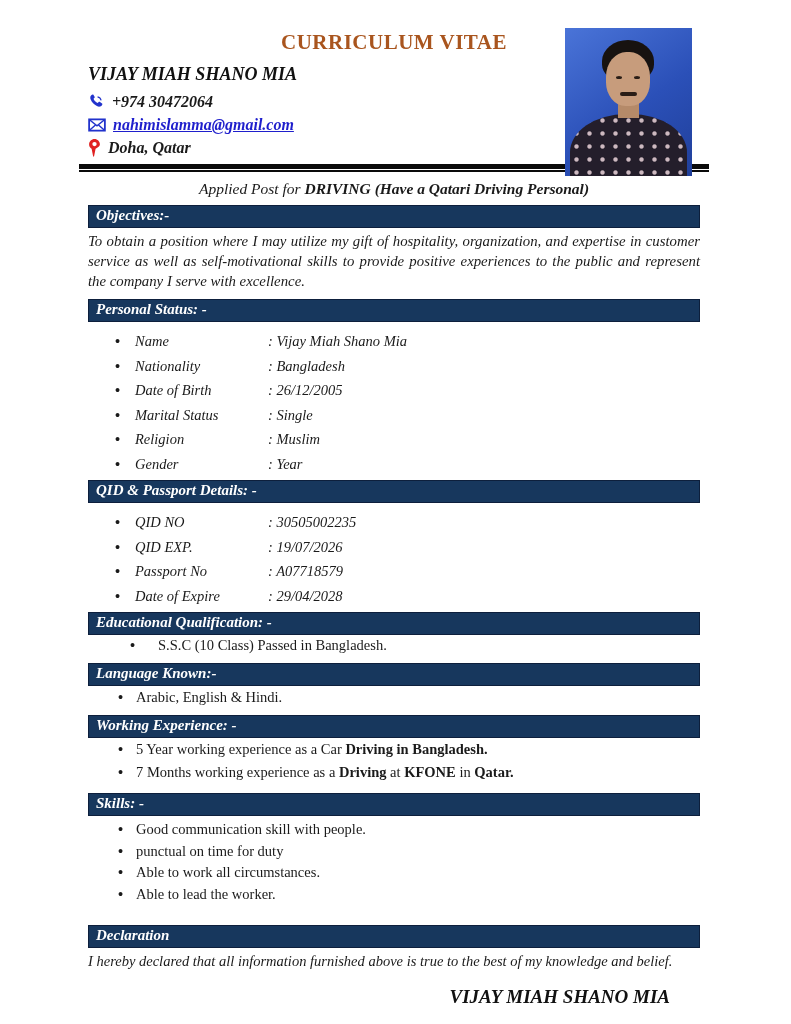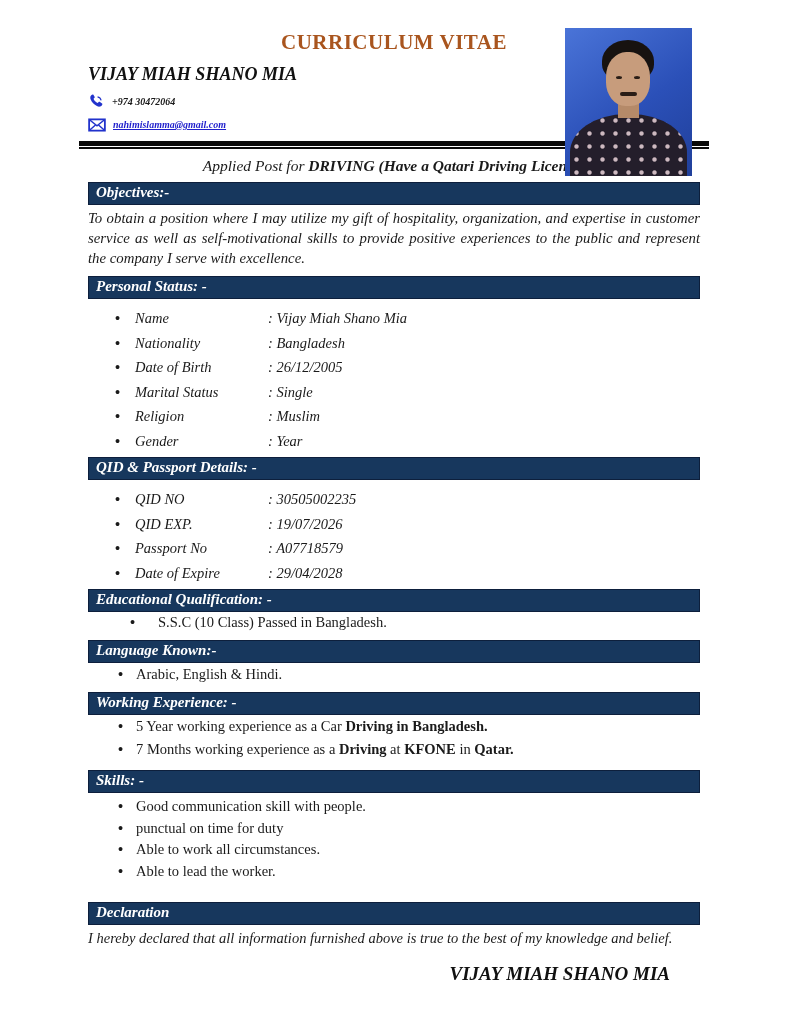--- a/index.html
+++ b/index.html
@@ -16,21 +16,21 @@
   .cv-title {
     margin-top:30px; text-align:center;
     font-size:21px; font-weight:bold; letter-spacing:.5px;
     color:#A9551E;
   }
   .applicant-name {
     margin-top:9px; font-size:18px; font-weight:bold; font-style:italic; color:#111;
   }
   .contact { margin-top:5px; }
   .contact-row { display:flex; align-items:center; gap:7px; height:23px;
-    font-size:10px; font-weight:bold; font-style:italic; }
+    font-size:16px; font-weight:bold; font-style:italic; }
   .contact-row svg { flex:0 0 auto; }
   .email-link { color:#1F1FCC; text-decoration:underline; cursor:pointer; }
 
   
   .photo {
     position:absolute; left:477px; top:28px; width:127px; height:148px;
     background:linear-gradient(145deg,#4a74d8 0%,#2b50b8 55%,#203f9a 100%);
     overflow:hidden; z-index:2;
   }
   .photo .hair { position:absolute; left:37px; top:12px; width:52px; height:42px;
@@ -113,26 +113,33 @@
       </svg>
       <span>+974 30472064</span>
     </div>
     <div class="contact-row">
       <svg width="18" height="14" viewBox="0 0 24 18">
         <rect x="1.5" y="1.5" width="21" height="15" fill="#ffffff" stroke="#2233CC" stroke-width="2.4"></rect>
         <path fill="none" stroke="#2233CC" stroke-width="2" d="M2 2l10 8L22 2M2 16l8-7m12 7l-8-7"></path>
       </svg>
       <a class="email-link">nahimislamma@gmail.com</a>
     </div>
+    <div class="contact-row">
+      <svg width="13" height="18" viewBox="0 0 14 20">
+        <path fill="#E02020" d="M7 0C3.7 0 1 2.7 1 6c0 2.2 1.2 3.9 2.8 4.9L5.4 19c.2.9 1 .9 1.2 0l1.6-8.1C9.8 9.9 13 8.2 13 6c0-3.3-2.7-6-6-6z"></path>
+        <circle cx="7" cy="5.6" r="2.4" fill="#ffffff"></circle>
+      </svg>
+      <span>Doha, Qatar</span>
+    </div>
   </div>
 
   <div class="separator"></div>
 
   <div class="applied">
-    <span>Applied Post for </span><b>DRIVING (Have a Qatari Driving License)</b>
+    <span>Applied Post for </span><b>DRIVING (Have a Qatari Driving Personal)</b>
   </div>
 
   <div class="banner">
     <span>Objectives:-</span>
   </div>
   <div class="para">To obtain a position where I may utilize my gift of hospitality, organization, and expertise in customer service as well as self-motivational skills to provide positive experiences to the public and represent the company I serve with excellence.</div>
 
   <div class="banner">
     <span>Personal Status: -</span>
   </div>

